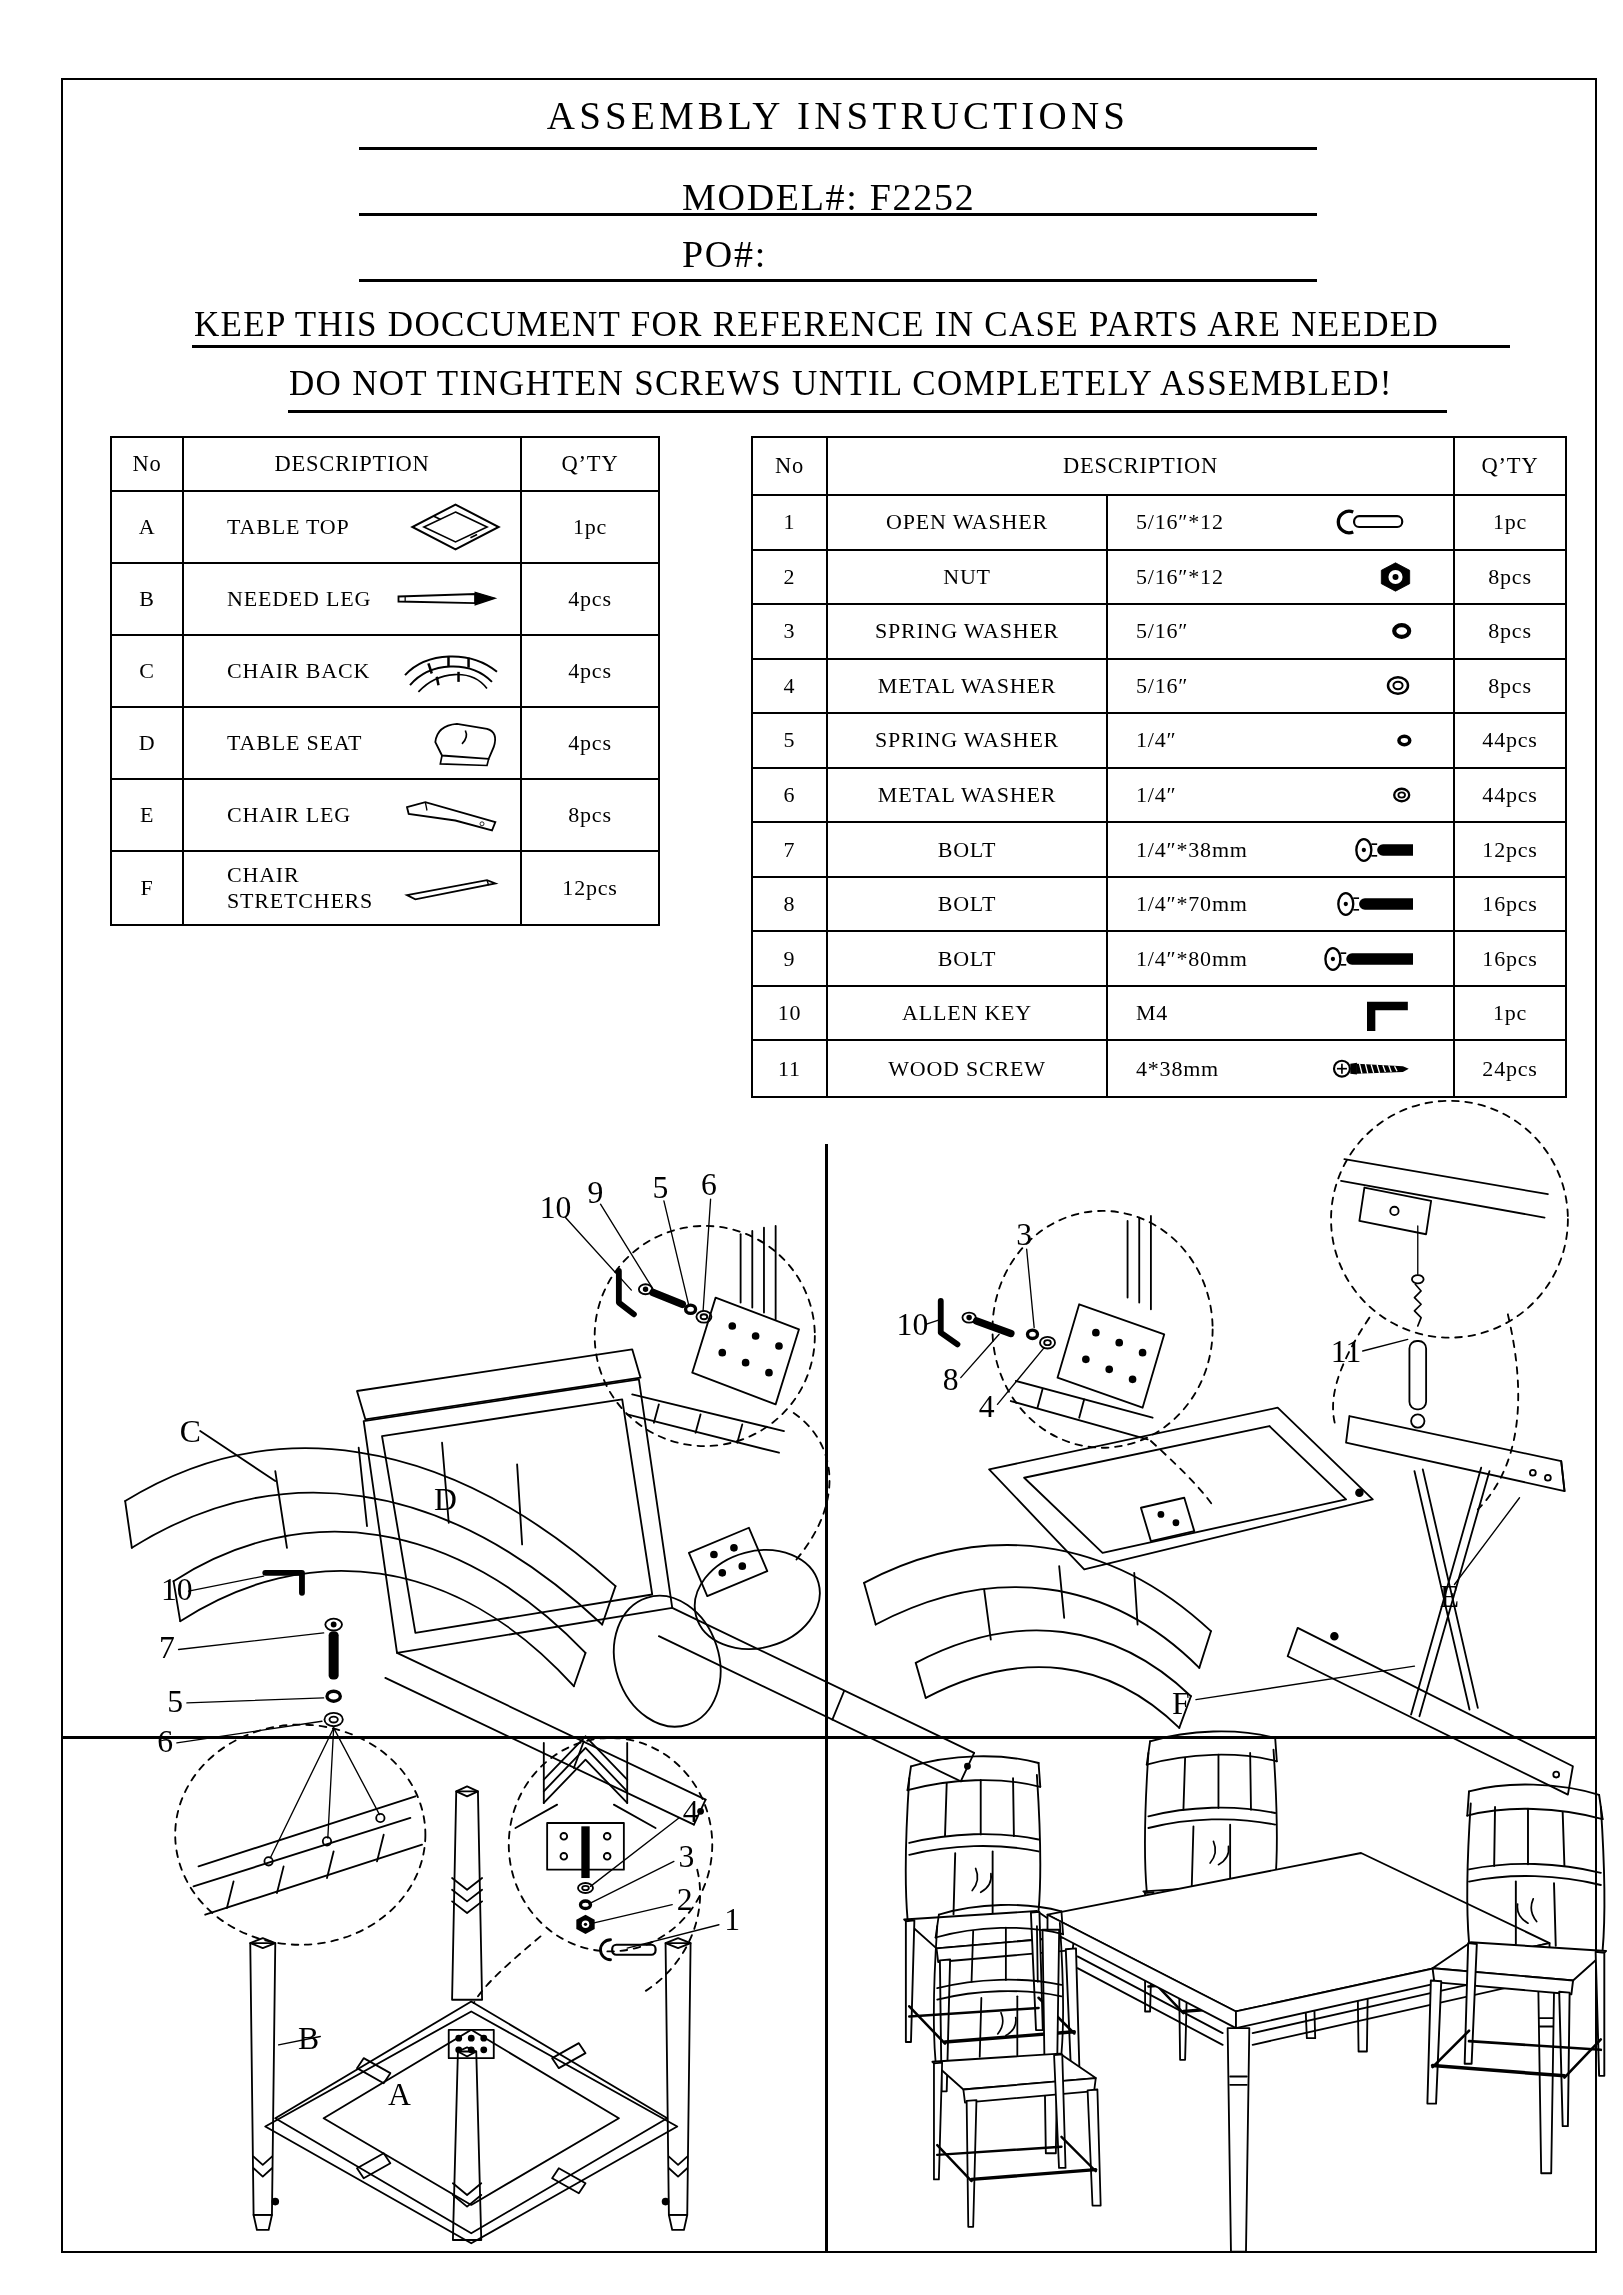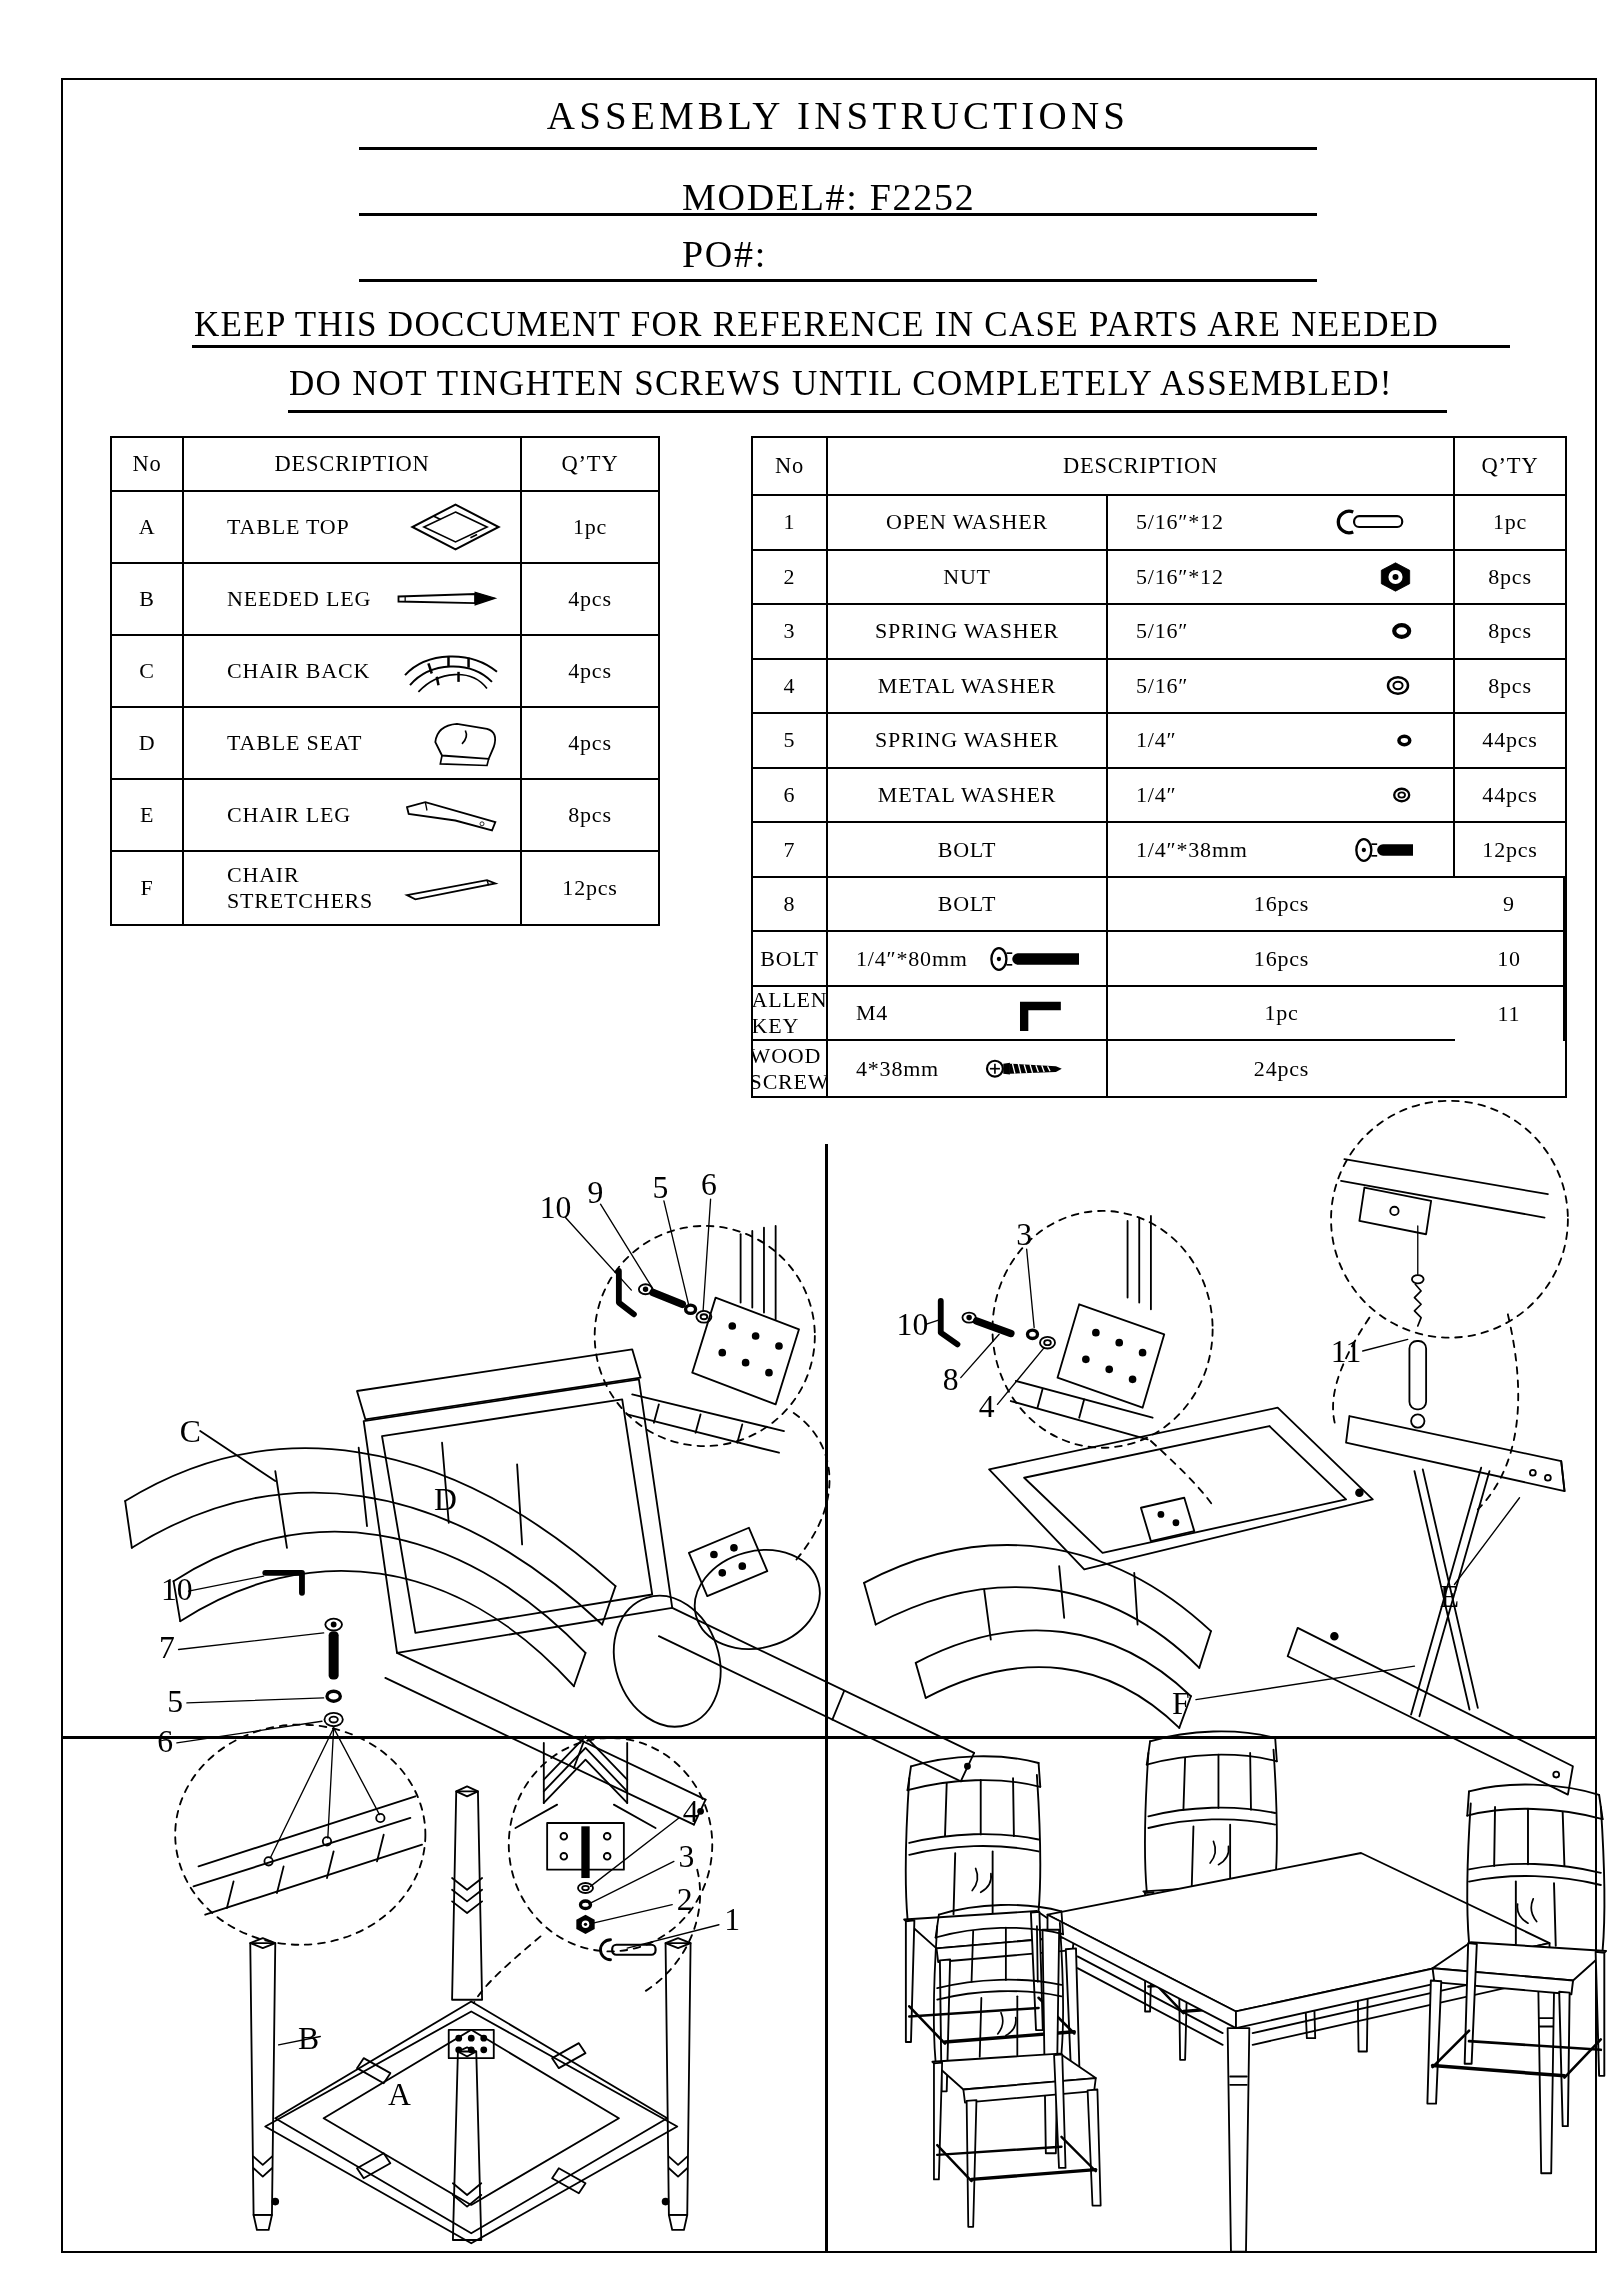--- a/index.html
+++ b/index.html
@@ -303,20 +303,32 @@
     </div>
     <div class="c center last">
       <span>12pcs</span>
     </div>
     <div class="c center">
       <span>8</span>
     </div>
     <div class="c center">
       <span>BOLT</span>
     </div>
+    <div class="c size">
+      <span>1/4″*70mm</span>
+      <span class="ic">
+        <svg width="78" height="30" viewBox="0 0 94 36">
+          <ellipse cx="13" cy="18" rx="9" ry="13" stroke="#000" fill="none" stroke-width="2.8"></ellipse>
+          <circle cx="13" cy="18" r="2.6" fill="#000"></circle>
+          <line x1="22" y1="11" x2="29" y2="11" stroke="#000" stroke-width="2"></line>
+          <line x1="22" y1="25" x2="29" y2="25" stroke="#000" stroke-width="2"></line>
+          <rect x="29" y="11" width="80" height="14" rx="7" fill="#000"></rect>
+        </svg>
+      </span>
+    </div>
     <div class="c center last">
       <span>16pcs</span>
     </div>
     <div class="c center">
       <span>9</span>
     </div>
     <div class="c center">
       <span>BOLT</span>
     </div>
     <div class="c size">

